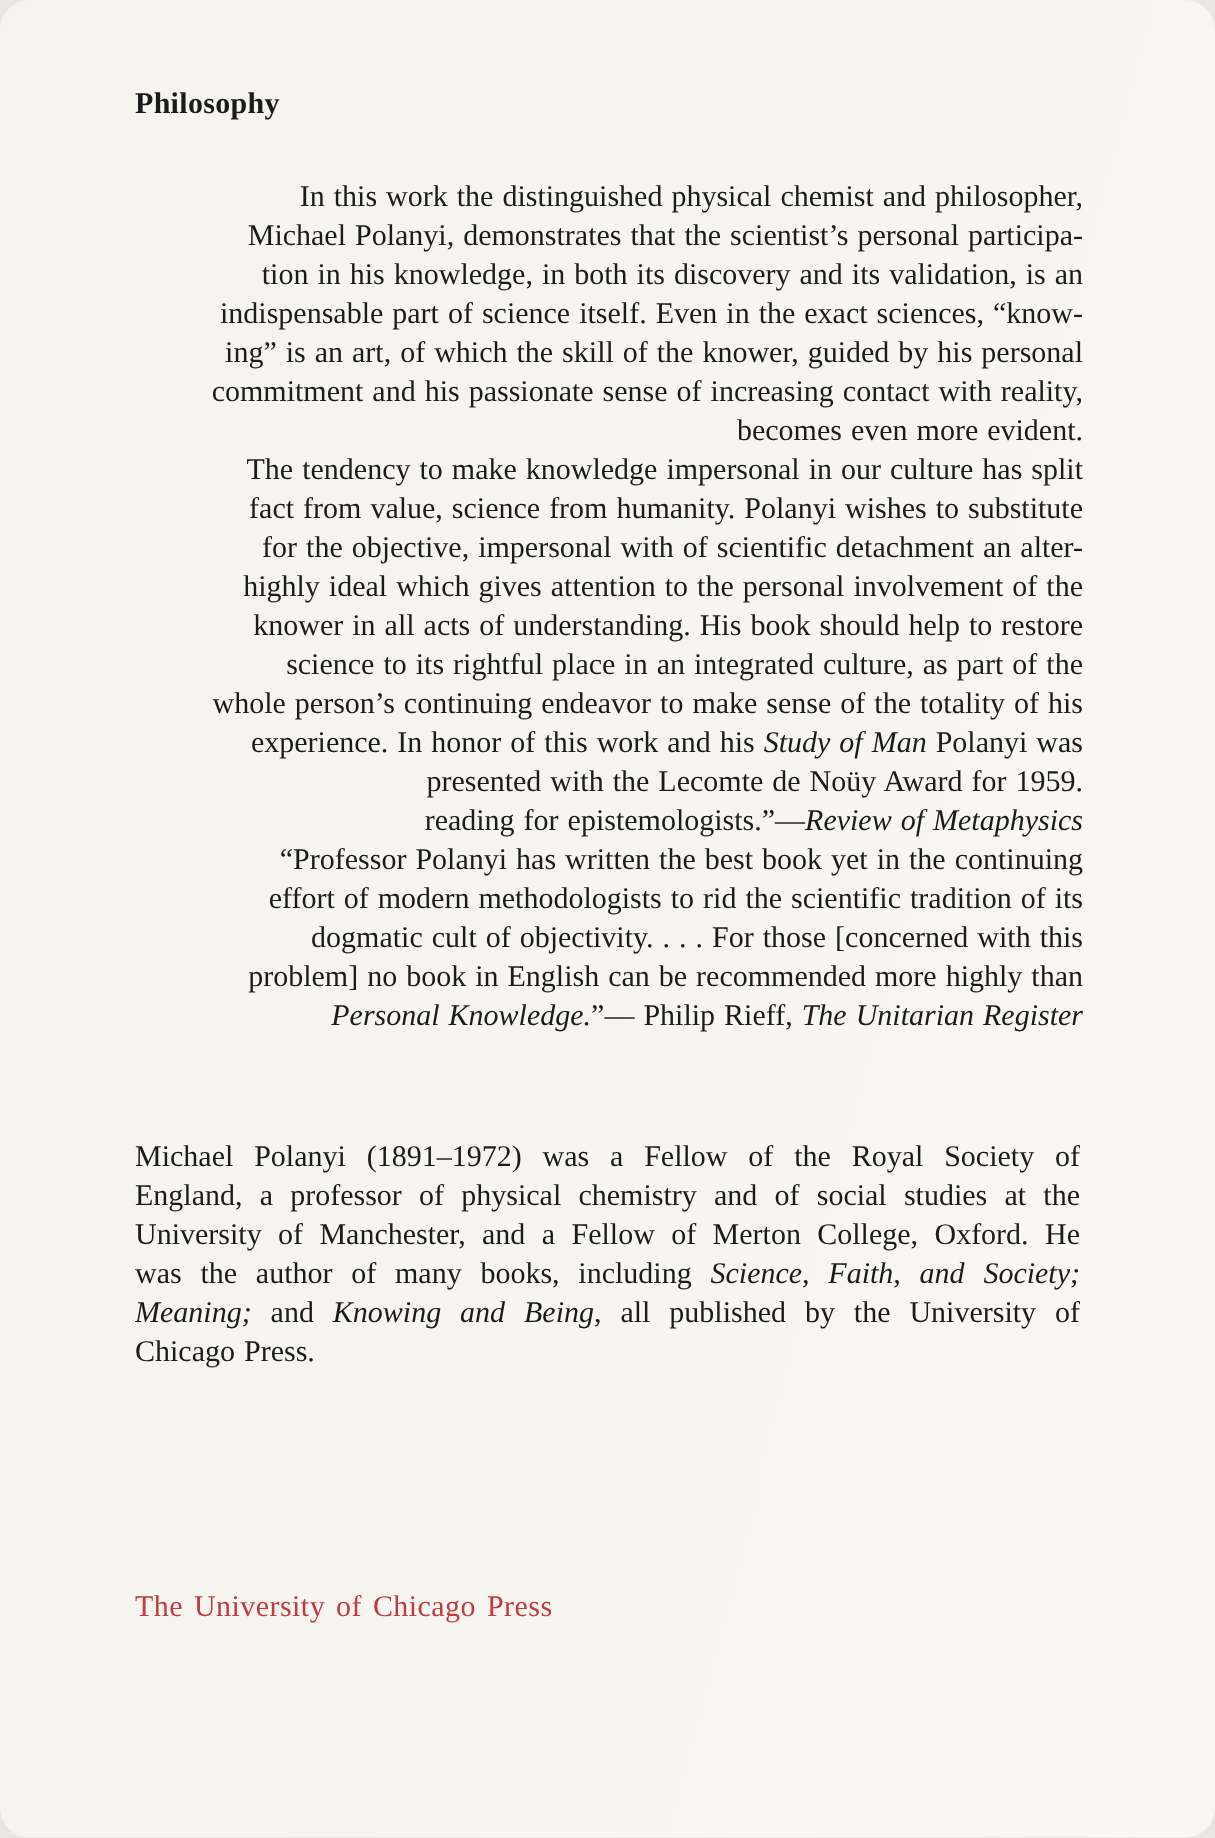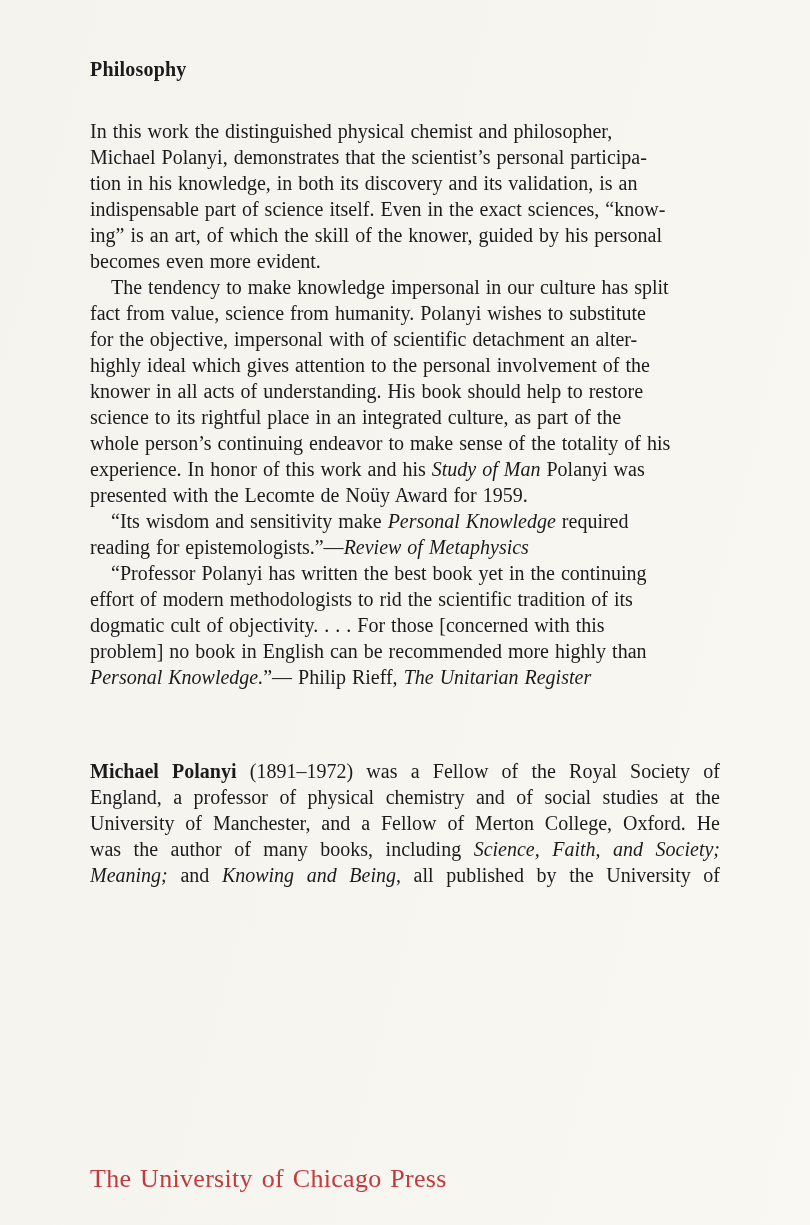--- a/index.html
+++ b/index.html
@@ -4,86 +4,88 @@
 <style>
   html,body{margin:0;padding:0;background:#e9e7e2;}
   .page{
     position:relative;
     width:810px;height:1225px;
     margin:0 auto;
     background:linear-gradient(105deg,#f5f3ee 0%,#f7f5f0 55%,#faf8f3 100%);
     font-family:"Liberation Serif","DejaVu Serif",serif;
     color:#1b1b1b;
     overflow:hidden;
+    border-radius:20px;
   }
   .heading{
     position:absolute;left:90px;top:58px;
     font-size:20px;font-weight:bold;letter-spacing:.2px;
   }
-  .blurb{position:absolute;left:90px;top:118px;width:632px;}
+  .blurb{position:absolute;left:90px;top:118px;width:632px;text-align:right;}
   .bio{position:absolute;left:90px;top:758px;width:630px;}
   .para{margin:0;padding:0;}
   .line{
     height:26px;line-height:26px;font-size:20px;
     white-space:pre;word-spacing:1px;
   }
   .line.indent{text-indent:21px;}
   .it{font-style:italic;}
-  .bd{font-weight:bold;}
+  .bd{font-weight:normal;}
   .bio .line{white-space:normal;overflow:hidden;word-spacing:1px;}
   .bio .line.jfy{text-align:justify;}
   .bio .line.jfy::after{content:"";display:inline-block;width:100%;height:0;}
   .imprint{
-    position:absolute;left:90px;top:1164px;
-    font-size:26px;letter-spacing:.3px;word-spacing:2px;
+    position:absolute;left:90px;top:1060px;
+    font-size:20px;letter-spacing:.3px;word-spacing:2px;
   }
 </style>
 </head>
 <body>
 
 <div class="page" style="color: rgb(27, 27, 27);">
   <div class="heading">Philosophy</div>
 
   <div class="blurb" id="blurb">
       <div class="para">
         <div class="line"><span>In this work the distinguished physical chemist and philosopher,</span></div>
         <div class="line"><span>Michael Polanyi, demonstrates that the scientist’s personal participa-</span></div>
         <div class="line"><span>tion in his knowledge, in both its discovery and its validation, is an</span></div>
         <div class="line"><span>indispensable part of science itself. Even in the exact sciences, “know-</span></div>
         <div class="line"><span>ing” is an art, of which the skill of the knower, guided by his personal</span></div>
+        <div class="line"><span>commitment and his passionate sense of increasing contact with reality,</span></div>
         <div class="line"><span>becomes even more evident.</span></div>
       </div>
       <div class="para">
         <div class="line indent"><span>The tendency to make knowledge impersonal in our culture has split</span></div>
         <div class="line"><span>fact from value, science from humanity. Polanyi wishes to substitute</span></div>
         <div class="line"><span>for the objective, impersonal with of scientific detachment an alter-</span></div>
         <div class="line"><span>highly ideal which gives attention to the personal involvement of the</span></div>
         <div class="line"><span>knower in all acts of understanding. His book should help to restore</span></div>
         <div class="line"><span>science to its rightful place in an integrated culture, as part of the</span></div>
         <div class="line"><span>whole person’s continuing endeavor to make sense of the totality of his</span></div>
         <div class="line"><span>experience. In honor of this work and his </span><span class="it">Study of Man</span><span> Polanyi was</span></div>
         <div class="line"><span>presented with the Lecomte de Noüy Award for 1959.</span></div>
       </div>
       <div class="para">
-        <div class="line indent"><span>“Its wisdom and sensitivity make </span><span class="it">Personal Knowledge</span><span> required</span></div>
         <div class="line"><span>reading for epistemologists.”—</span><span class="it">Review of Metaphysics</span></div>
       </div>
       <div class="para">
         <div class="line indent"><span>“Professor Polanyi has written the best book yet in the continuing</span></div>
         <div class="line"><span>effort of modern methodologists to rid the scientific tradition of its</span></div>
         <div class="line"><span>dogmatic cult of objectivity. . . . For those [concerned with this</span></div>
         <div class="line"><span>problem] no book in English can be recommended more highly than</span></div>
         <div class="line"><span class="it">Personal Knowledge.</span><span>”— Philip Rieff, </span><span class="it">The Unitarian Register</span></div>
       </div>
     </div>
 
   <div class="bio" id="bio">
       <div class="para">
         <div class="line jfy"><span class="bd">Michael Polanyi</span><span> (1891–1972) was a Fellow of the Royal Society of</span></div>
         <div class="line jfy"><span>England, a professor of physical chemistry and of social studies at the</span></div>
         <div class="line jfy"><span>University of Manchester, and a Fellow of Merton College, Oxford. He</span></div>
         <div class="line jfy"><span>was the author of many books, including </span><span class="it">Science, Faith, and Society;</span></div>
         <div class="line jfy"><span class="it">Meaning;</span><span> and </span><span class="it">Knowing and Being</span><span>, all published by the University of</span></div>
+        <div class="line"><span>Chicago Press.</span></div>
       </div>
     </div>
 
   <div class="imprint" style="color: rgb(194, 58, 62);">The University of Chicago Press</div>
 </div>
 
 </body></html>

